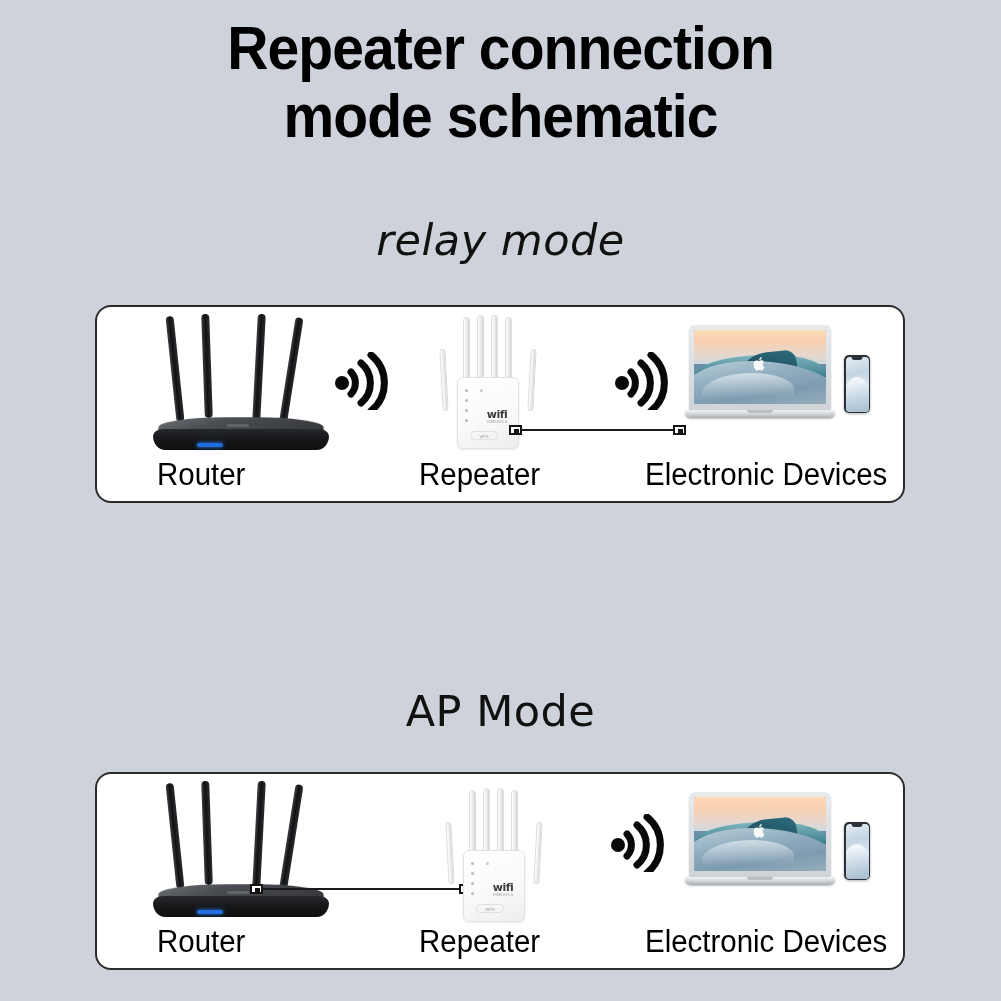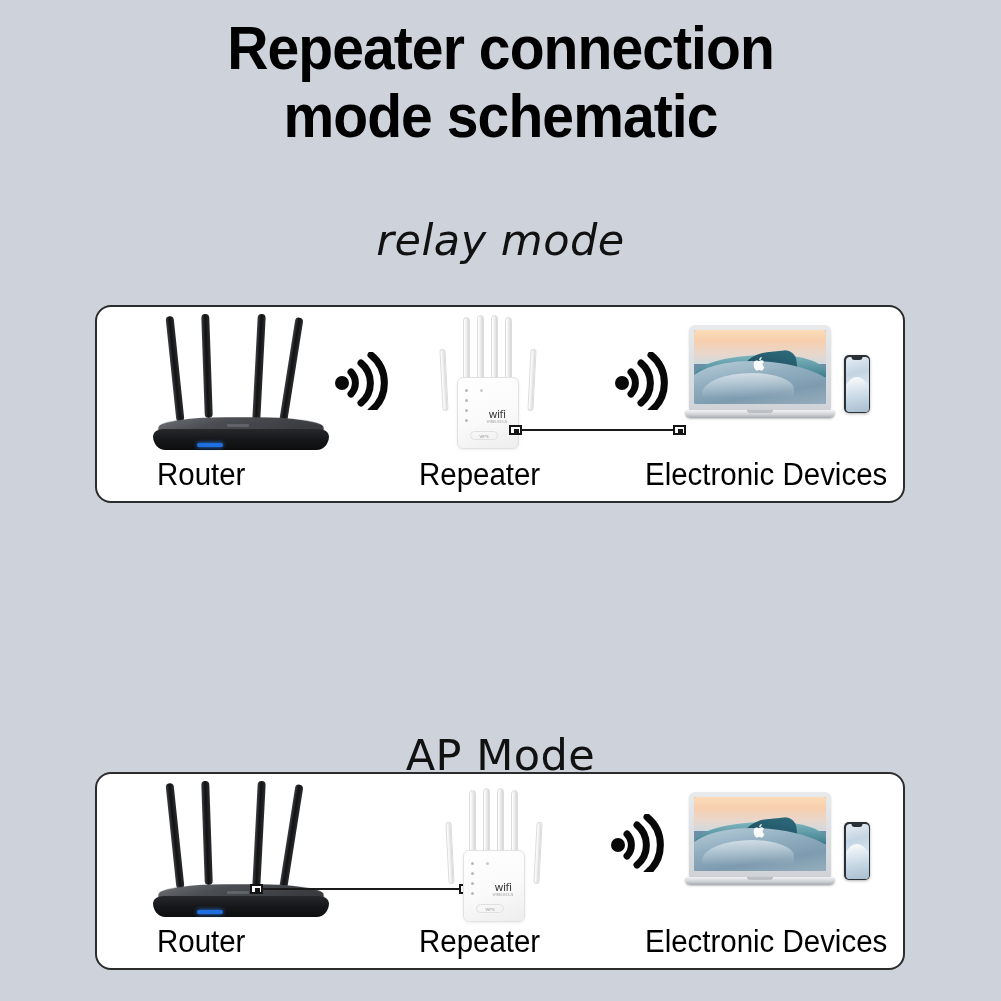--- a/index.html
+++ b/index.html
@@ -18,21 +18,21 @@
     transform:scaleX(.92);
   }
   .title .l2{display:block;}
   .mode-heading{
     position:absolute;left:0;width:1001px;text-align:center;
     color:#111;font-size:43px;font-weight:400;
     font-family:"DejaVu Sans","Liberation Sans",sans-serif;
     letter-spacing:.5px;
   }
   #relay-heading{top:215px;font-style:italic;}
-  #ap-heading{top:686px;margin-top:44px;}
+  #ap-heading{top:686px;}
 
   .panel{
     position:absolute;background:#fff;
     border:2.5px solid #2c2c2c;border-radius:16px;
     box-sizing:border-box;
   }
   #relay-panel{left:95px;top:305px;width:810px;height:198px;}
   #ap-panel{left:95px;top:772px;width:810px;height:198px;}
 
   .labels{
@@ -92,21 +92,21 @@
     border:1px solid #e2e2e2;border-radius:6px;box-sizing:border-box;
     box-shadow:0 1px 3px rgba(0,0,0,.08);
   }
   .rp-dots{position:absolute;left:7px;top:11px;}
   .rp-dot{width:3px;height:3px;border-radius:50%;background:#b9b9b9;margin-bottom:7px;}
   .rp-dot2{position:absolute;left:15px;top:0;width:3px;height:3px;border-radius:50%;background:#c9c9c9;}
   .rp-logo{
     position:absolute;right:6px;bottom:24px;width:30px;text-align:center;
   }
   .rp-logo .w{
-    font-size:11px;font-weight:normal;color:#3b3b3b;line-height:10px;
+    font-size:11px;font-weight:bold;color:#3b3b3b;line-height:10px;
     font-family:"DejaVu Sans","Liberation Sans",sans-serif;letter-spacing:-.5px;text-align:center;
   }
   .rp-logo .s{font-size:3px;color:#9a9a9a;line-height:4px;letter-spacing:.2px;}
   .rp-pill{
     position:absolute;left:12px;bottom:8px;width:28px;height:9px;
     border:1px solid #e0e0e0;border-radius:5px;
     font-size:4px;color:#9c9c9c;text-align:center;line-height:9px;
     box-sizing:border-box;
   }
   .rp-port{

